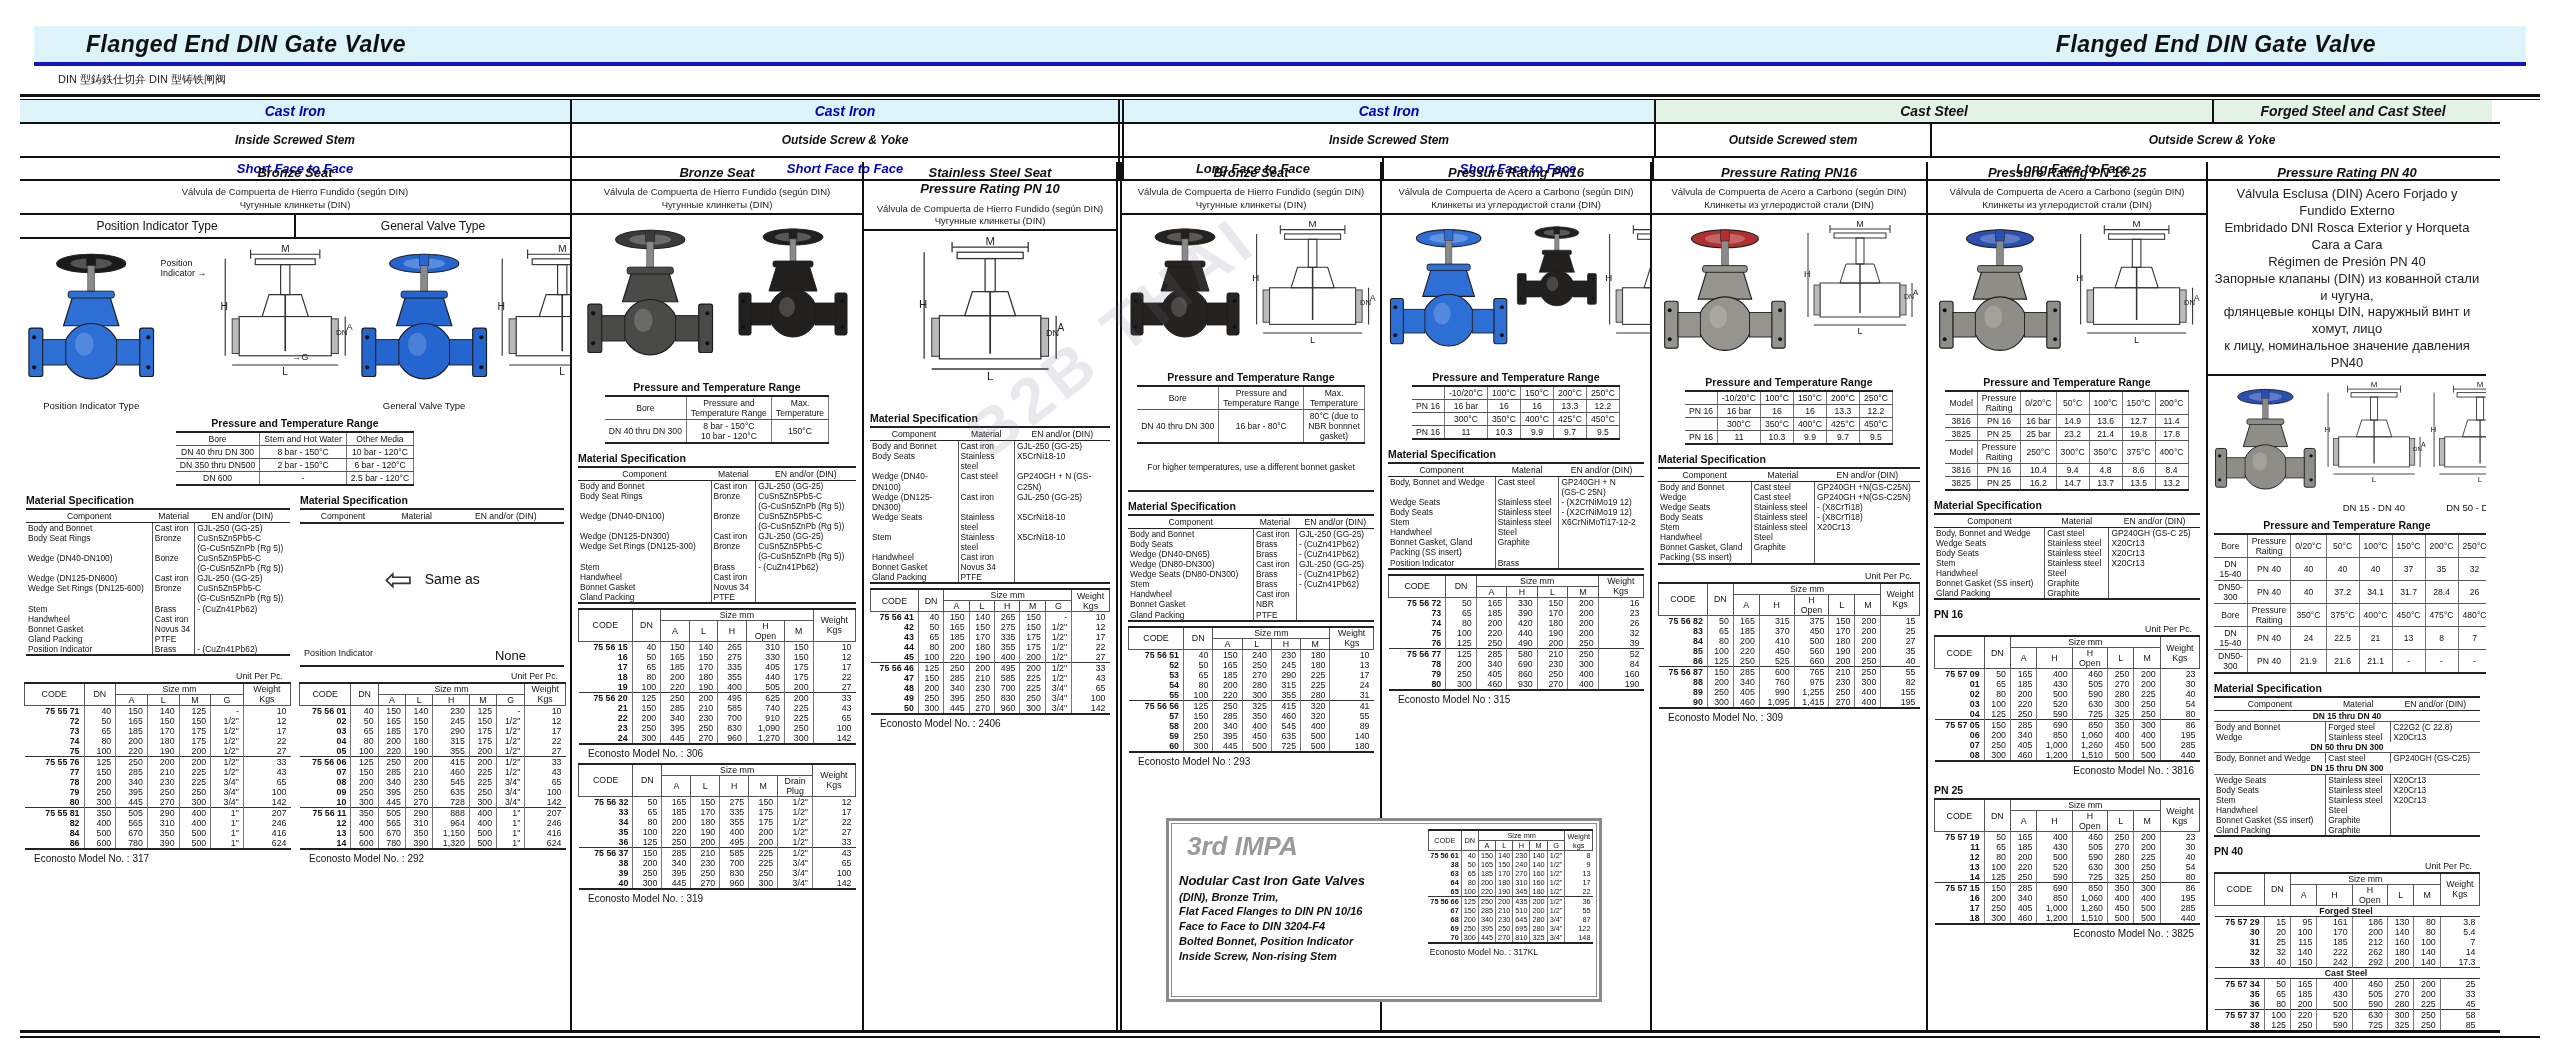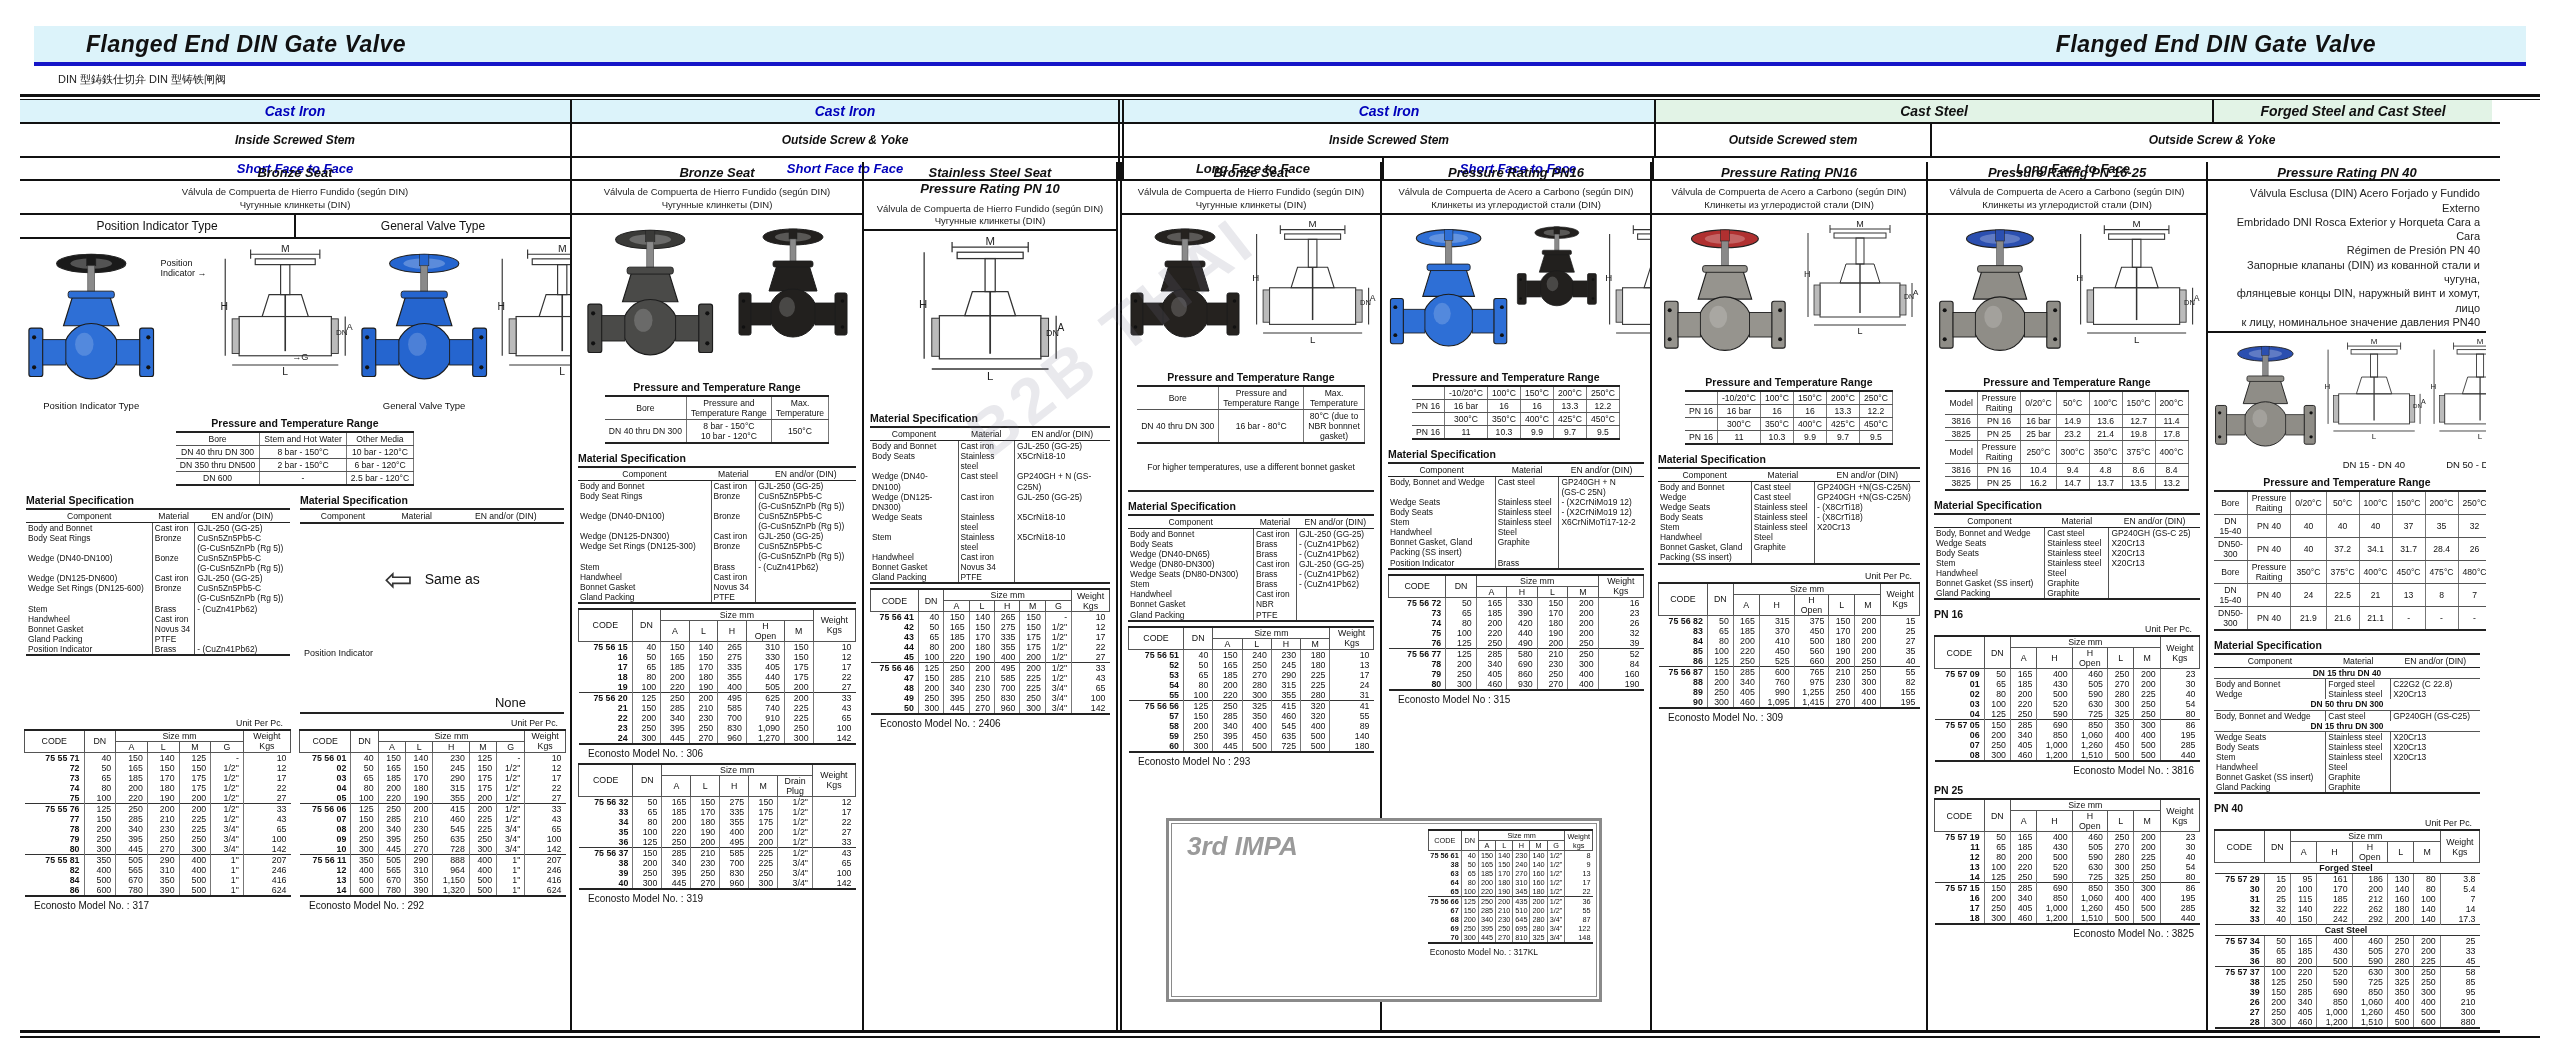--- a/index.html
+++ b/index.html
@@ -27,21 +27,21 @@
   .band3 .blue{color:#0000bb;} .band3 .black{color:#111;}
   
   .columns{position:absolute;left:20px;top:162px;width:2480px;height:868px;display:flex;
            border-bottom:3px solid #111;box-sizing:content-box;}
   .col{box-sizing:border-box;border-right:2px solid #111;overflow:hidden;position:relative;}
   .col:last-child{border-right:none;}
   .col.split{border-right:6px double #111;}
   .seatbox{border-bottom:2px solid #111;padding:3px 6px 2px 6px;}
   .seat-title{text-align:center;font-weight:bold;font-style:italic;font-size:13px;line-height:1.25;}
   .desc{font-size:9.5px;line-height:1.3;margin-top:5px;text-align:center;color:#222;}
-  .desc.small{font-size:11px;text-align:right;}
+  .desc.small{font-size:13px;text-align:center;}
   .subrow{display:flex;border-bottom:2px solid #111;}
   .subrow div{flex:1;text-align:center;font-size:12px;padding:4px 0;border-right:2px solid #111;}
   .subrow div:last-child{border-right:none;}
   .imgs{display:flex;align-items:flex-start;justify-content:space-around;padding:6px 2px 0 2px;}
   .imgwrap{text-align:center;position:relative;}
   .imgwrap .cap{font-size:9.5px;margin-top:1px;}
   .imgwrap .ann{position:absolute;left:-56px;top:14px;font-size:9px;text-align:left;line-height:1.1;}
   .blk{padding:2px 6px;}
   .blk-title{font-weight:bold;font-size:10.5px;margin:4px 0 2px 0;}
   .blk-title.center{text-align:center;}
@@ -68,21 +68,21 @@
   .t-code tr.section td{text-align:center;font-weight:bold;border-top:1.5px solid #333;}
   .model{font-size:10px;padding:3px 0 4px 10px;}
   .model.right{text-align:right;padding-right:6px;}
   .matflex{display:flex;gap:10px;}
   .matflex>div{flex:1;}
   .samebox{display:flex;align-items:center;justify-content:center;gap:12px;height:110px;}
   .samebox .arrow{font-size:34px;color:#333;}
   .samebox .txt{font-size:14px;}
   .mat-footer{display:flex;justify-content:space-between;border-bottom:2px solid #222;
               font-size:9px;padding:14px 8px 2px 4px;}
-  .mat-footer .none{font-size:13px;margin-right:30px;margin-top:47px;}
+  .mat-footer .none{font-size:13px;margin-right:30px;}
   .codeflex{display:flex;gap:8px;padding:0 4px;}
   .codeflex>div{flex:1;}
   
   .impa{position:absolute;left:1166px;top:818px;width:436px;height:184px;background:#fff;
         border:3px solid #8a8a8a;box-shadow:inset 0 0 0 2px #fff, inset 0 0 0 3px #8a8a8a;
         display:flex;padding:8px 6px 6px 10px;box-sizing:border-box;gap:8px;z-index:5;}
   .impa .left{width:245px;}
   .impa-title{font-size:26px;font-weight:bold;font-style:italic;color:#9a9a9a;margin:2px 0 10px 8px;}
   .impa-lines div{font-size:11px;font-weight:bold;font-style:italic;line-height:1.35;}
   .impa-lines div:first-child{font-size:13px;}
@@ -2797,20 +2797,28 @@
             </table>
             <div class="model right">Econosto Model No. : 3846</div>
           </div>
         </div>
       </div>
     </div>
 
   <div class="impa" id="impa">
     <div class="left">
       <div class="impa-title">3rd IMPA</div>
+      <div class="impa-lines" id="impa-lines">
+          <div>Nodular Cast Iron Gate Valves</div>
+          <div>(DIN), Bronze Trim,</div>
+          <div>Flat Faced Flanges to DIN PN 10/16</div>
+          <div>Face to Face to DIN 3204-F4</div>
+          <div>Bolted Bonnet, Position Indicator</div>
+          <div>Inside Screw, Non-rising Stem</div>
+        </div>
     </div>
     <div class="right" id="impa-right">
         <table class="t-code">
           <thead>
             <tr>
               <th rowspan="2">CODE</th>
               <th rowspan="2">DN</th>
               <th colspan="5">Size mm</th>
               <th rowspan="2" style="white-space: pre-line;">Weight
 kgs</th>

